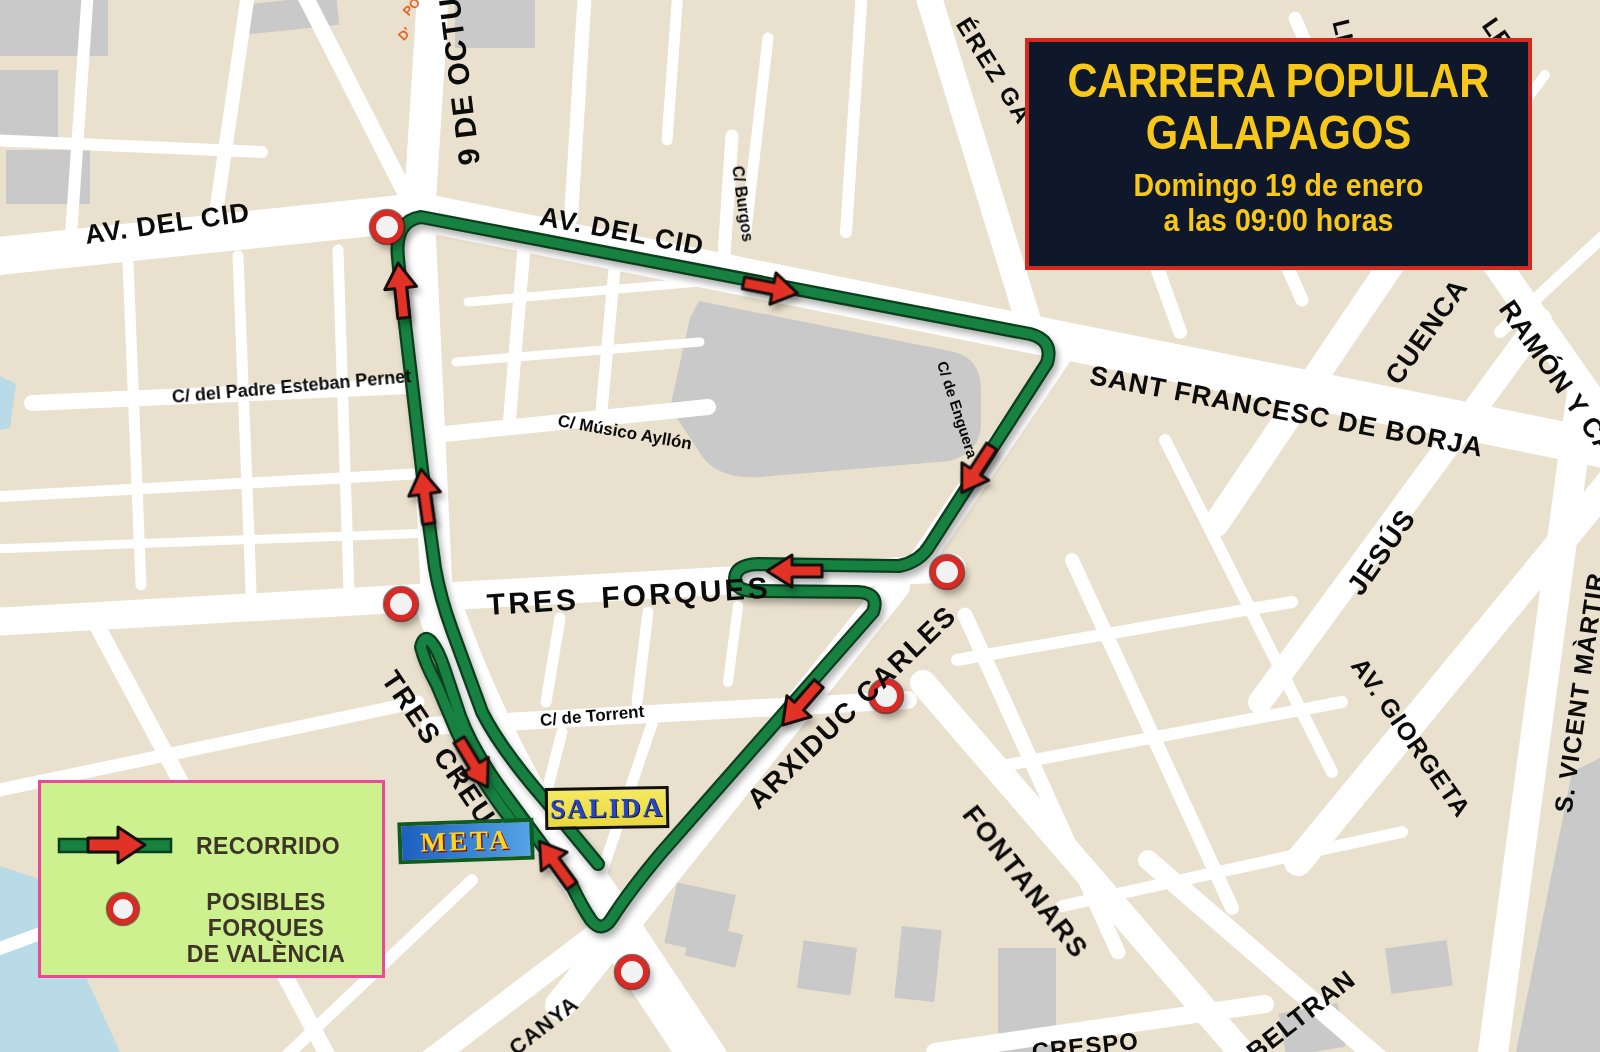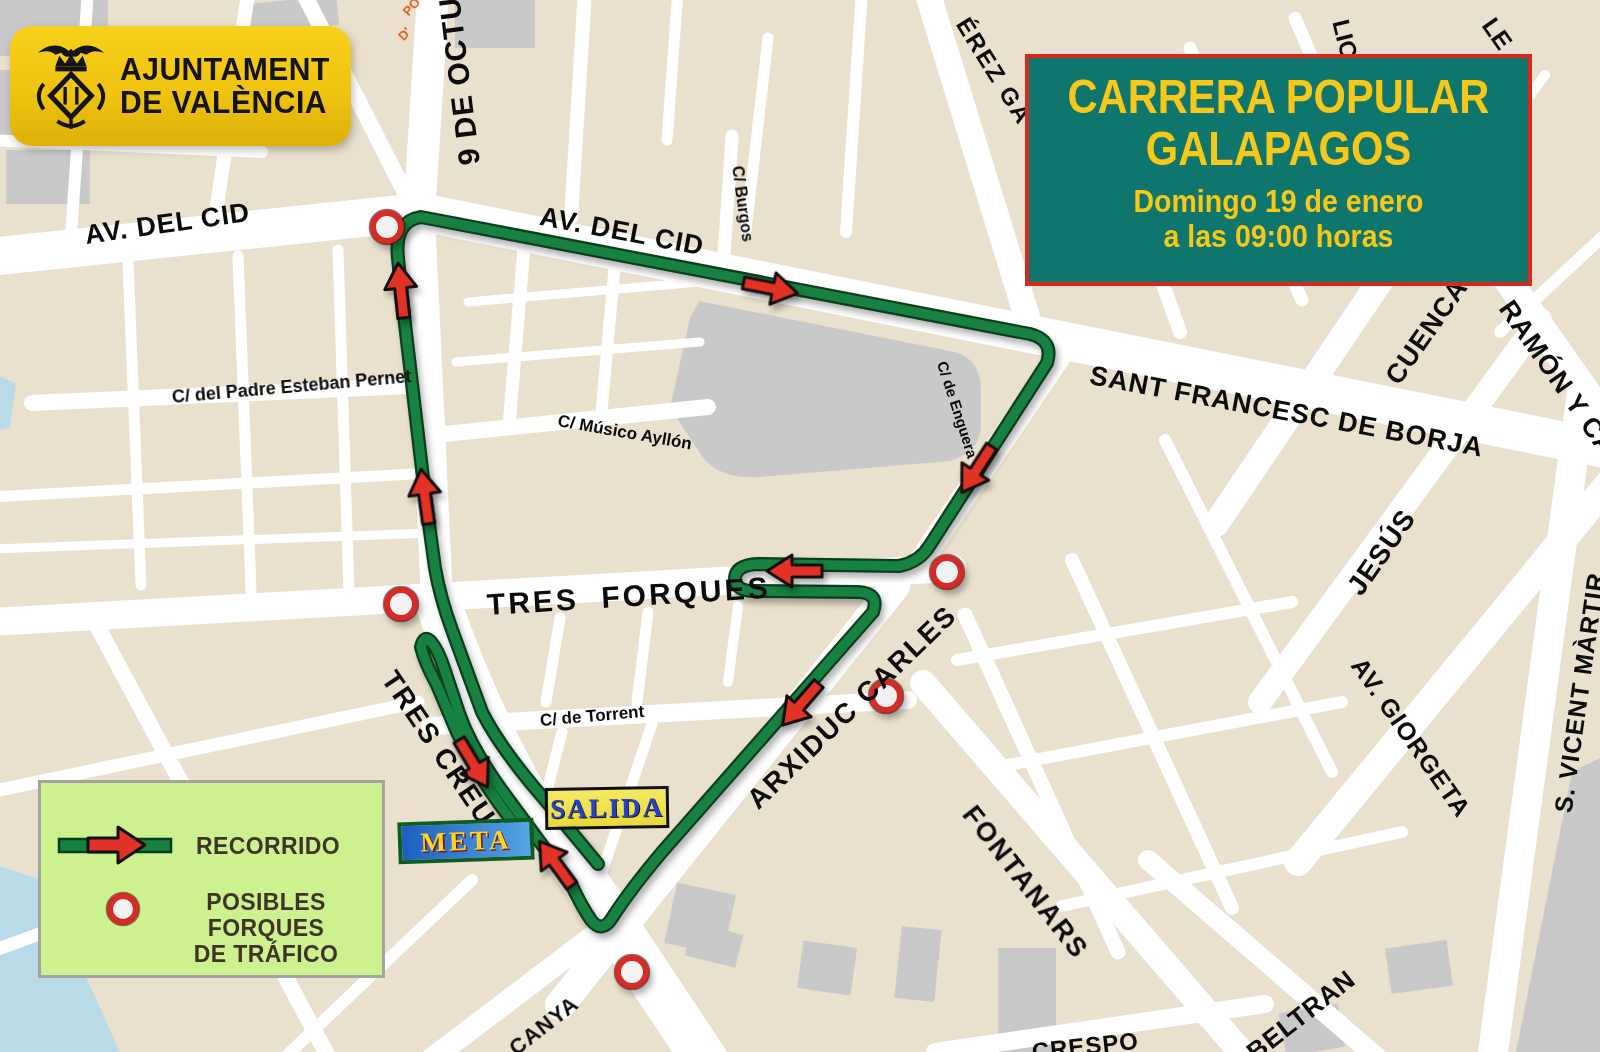--- a/index.html
+++ b/index.html
@@ -10,28 +10,28 @@
        transform-origin:0 50%;line-height:1;}
   .lbl.orange{color:#e8611c;}
   
   .org{position:absolute;left:10px;top:26px;width:341px;height:120px;
        background:linear-gradient(180deg,#f7d11d 0%,#efc30f 55%,#ddb109 100%);
        border-radius:22px;display:flex;align-items:center;gap:10px;
        box-shadow:2px 4px 8px rgba(0,0,0,.25);}
   .org .txt{font-weight:bold;font-size:31px;line-height:1.08;color:#131313;
        transform:scaleX(.97);transform-origin:0 50%;letter-spacing:.5px;}
   
-  .event{position:absolute;left:1025px;top:54px;width:507px;height:232px;
-       background:#0f766e;border:4px solid #d5281e;box-sizing:border-box;
+  .event{position:absolute;left:1025px;top:38px;width:507px;height:232px;
+       background:#0f172a;border:4px solid #d5281e;box-sizing:border-box;
        text-align:center;color:#f8c819;}
   .event .t{font-weight:bold;font-size:49px;line-height:52px;transform:scaleX(.85);}
   .event .s{font-weight:bold;font-size:31px;line-height:35px;transform:scaleX(.92);}
   
   .legend{position:absolute;left:38px;top:780px;width:347px;height:198px;
-       background:#cdf18f;border:3px solid #a3a3a3;box-sizing:border-box;}
+       background:#cdf18f;border:3px solid #ec4899;box-sizing:border-box;}
   .legend .cap{position:absolute;font-weight:bold;color:#3f3428;font-size:23px;
        line-height:26px;letter-spacing:.4px;}
   
   .salida{position:absolute;left:545px;top:787px;width:124px;height:42px;
        background:linear-gradient(180deg,#f5e962,#e9d83c);border:3px solid #101010;
        box-sizing:border-box;display:flex;align-items:center;justify-content:center;
        transform:rotate(-1deg);}
   .salida span{font-family:"Liberation Serif",serif;font-weight:bold;font-size:27px;
        color:#2443c8;letter-spacing:2px;text-shadow:1px 1px 0 #1a1a1a;}
   .meta{position:absolute;left:398px;top:820px;width:136px;height:42px;
@@ -221,42 +221,24 @@
     <svg width="135" height="44" style="position:absolute;left:12px;top:40px;">
       <rect x="6" y="16" width="112" height="13" fill="#17813f" stroke="#0a3d1f" stroke-width="2.5"></rect>
       <polygon points="-27,-7 3,-7 3,-18 30,0 3,18 3,7 -27,7" transform="translate(62,22)" fill="#e23127" stroke="#14100e" stroke-width="3" stroke-linejoin="round"></polygon>
     </svg>
     <span class="cap" style="left:155px;top:50px;">RECORRIDO</span>
     <svg width="44" height="44" style="position:absolute;left:60px;top:104px;">
       <circle cx="22" cy="22" r="13" fill="#f2f2f2" stroke="#d92b25" stroke-width="6"></circle>
       <circle cx="22" cy="22" r="16.5" fill="none" stroke="rgba(70,10,10,.55)" stroke-width="1.6"></circle>
     </svg>
     <span class="cap" style="left:120px;top:106px;width:210px;text-align:center;">
-      <span>POSIBLES FORQUES</span><br><span>DE TRÁFICO</span>
+      <span>POSIBLES FORQUES</span><br><span>DE VALÈNCIA</span>
     </span>
   </div>
 
-  <div class="org">
-    <svg width="78" height="96" viewBox="0 0 80 96" style="margin-left:22px;flex:none;">
-      <path d="M6,14 Q22,0 38,12 Q40,8 42,12 Q58,0 74,14 Q62,10 56,16 L50,14 Q46,20 40,17 Q34,20 30,14 L24,16 Q18,10 6,14 Z" fill="#141414"></path>
-      <path d="M24,28 L28,17 34,25 40,15 46,25 52,17 56,28 Z" fill="#141414"></path>
-      <rect x="24" y="28" width="32" height="5" fill="#141414"></rect>
-      <path d="M40,36 L61,58 40,80 19,58 Z" fill="none" stroke="#141414" stroke-width="5"></path>
-      <line x1="34" y1="49" x2="34" y2="67" stroke="#141414" stroke-width="3.5"></line>
-      <line x1="46" y1="49" x2="46" y2="67" stroke="#141414" stroke-width="3.5"></line>
-      <path d="M12,46 Q2,58 12,72" fill="none" stroke="#141414" stroke-width="4"></path>
-      <path d="M68,46 Q78,58 68,72" fill="none" stroke="#141414" stroke-width="4"></path>
-      <path d="M26,84 Q40,94 54,84" fill="none" stroke="#141414" stroke-width="4"></path>
-      <line x1="40" y1="80" x2="40" y2="92" stroke="#141414" stroke-width="3.5"></line>
-    </svg>
-    <div class="txt">
-      <div>AJUNTAMENT</div>
-      <div>DE VALÈNCIA</div>
-    </div>
-  </div>
 
   <div class="event">
     <div style="height:12px;"></div>
     <div class="t">CARRERA POPULAR</div>
     <div class="t">GALAPAGOS</div>
     <div style="height:10px;"></div>
     <div class="s">Domingo 19 de enero</div>
     <div class="s">a las 09:00 horas</div>
   </div>
 

